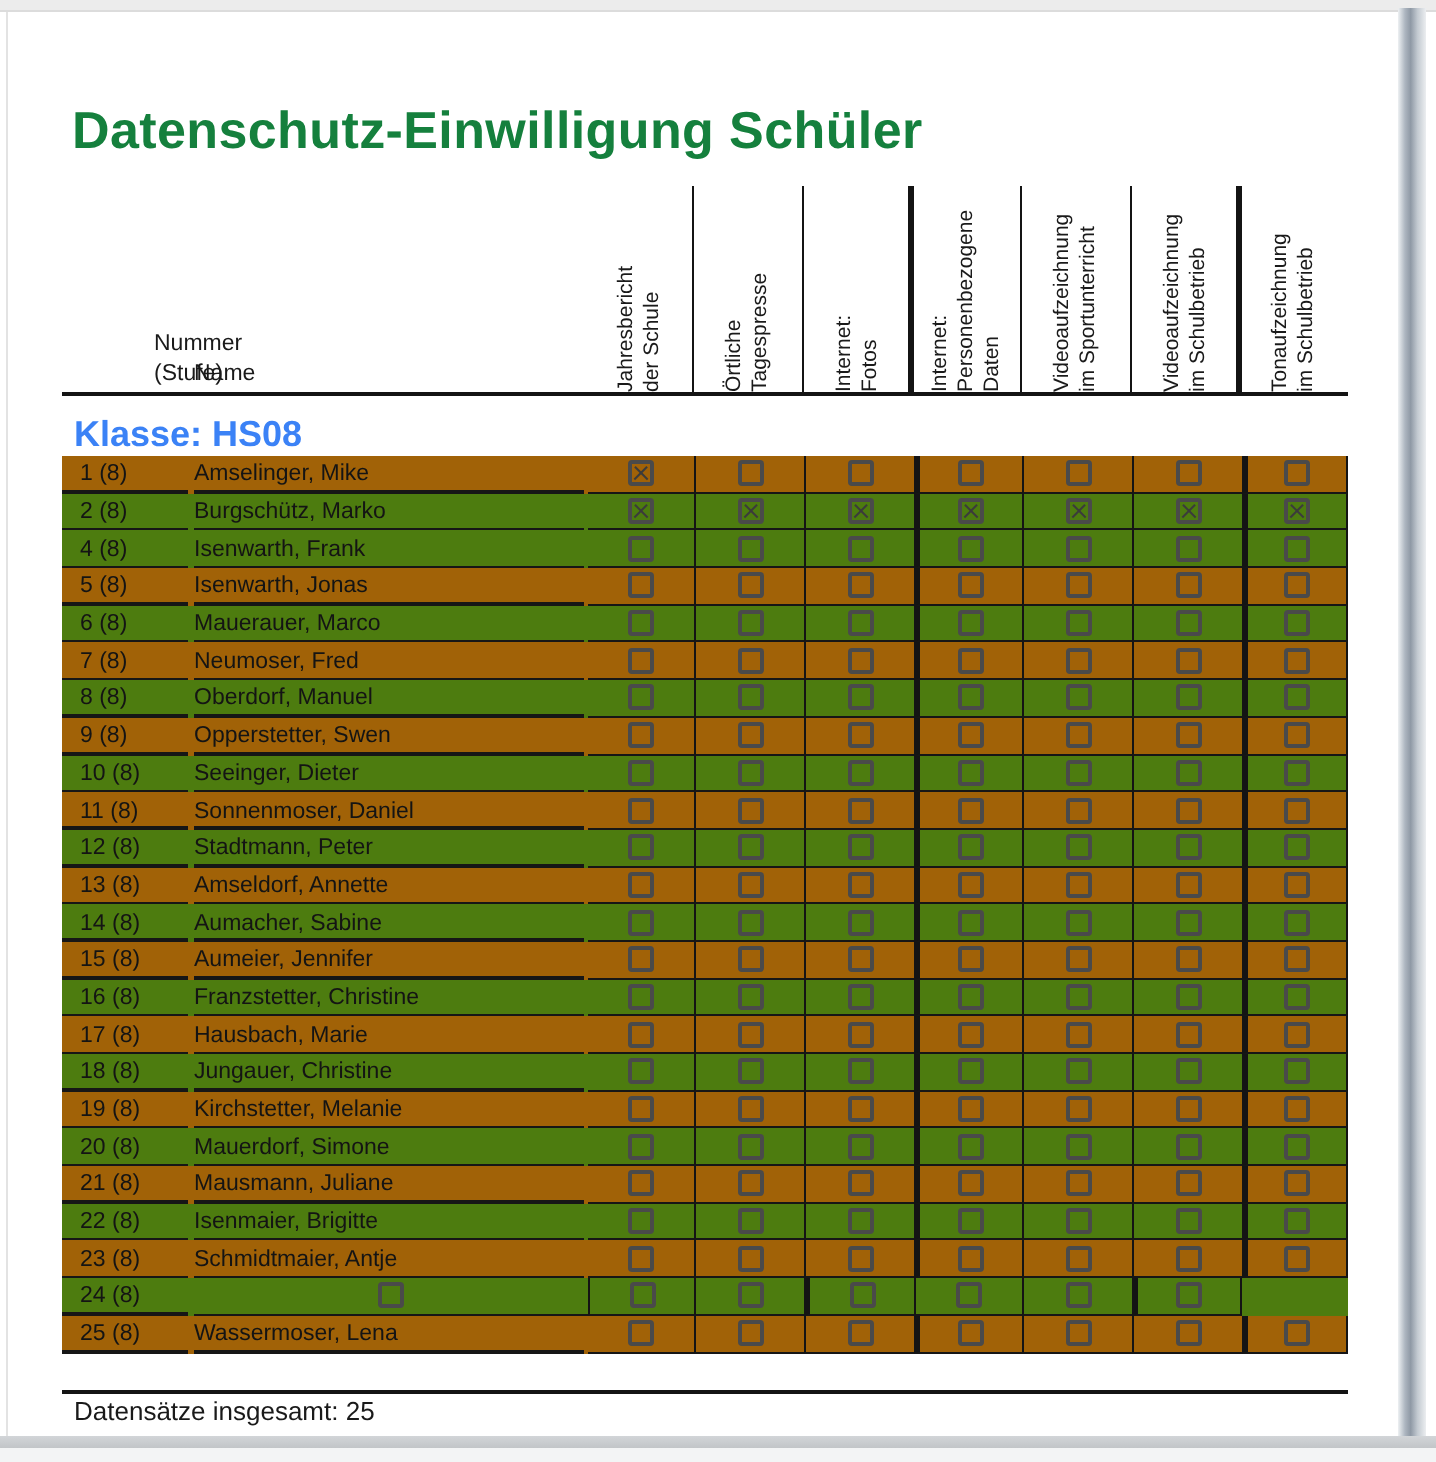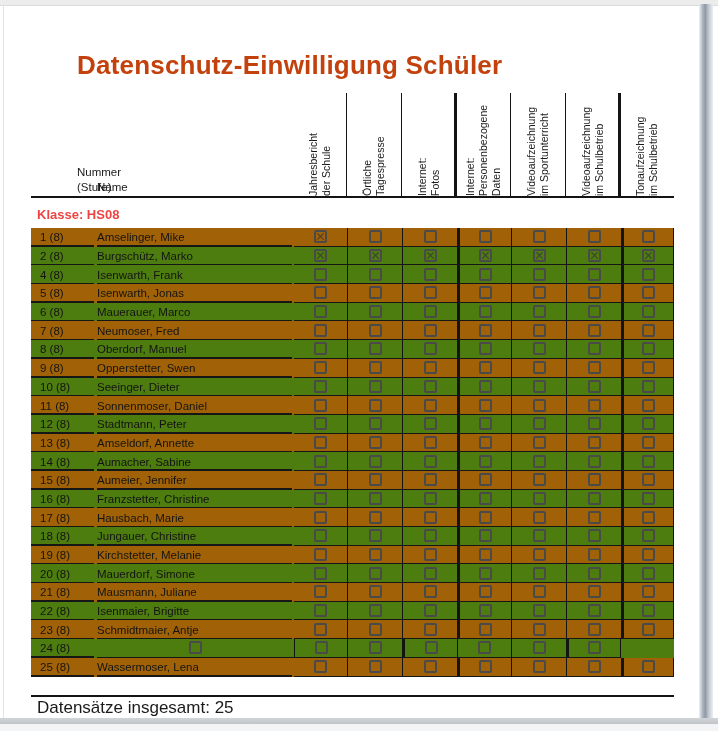--- a/index.html
+++ b/index.html
@@ -8,30 +8,30 @@
 
   
   .top-strip{position:absolute;left:0;top:0;width:718px;height:5px;background:#ececec;border-bottom:1px solid #dcdcdc;}
   .left-edge{position:absolute;left:3px;top:6px;width:1px;height:712px;background:#e3e3e3;}
   .right-strip{position:absolute;left:699px;top:4px;width:14px;height:720px;
     background:linear-gradient(to right,#eef1f3 0%,#adb6c0 25%,#8f99a5 45%,#c3cad1 70%,#eceef0 100%);}
   .bottom-strip{position:absolute;left:0;top:718px;width:718px;height:6px;
     background:linear-gradient(to bottom,#d2d5d8,#c2c5c8);}
   .bottom-pad{position:absolute;left:0;top:724px;width:718px;height:7px;background:#f3f4f5;}
 
-  .title{position:absolute;left:36px;top:50px;font-size:26px;font-weight:bold;letter-spacing:0.2px;color:#c2410c;margin-left:41px;}
+  .title{position:absolute;left:36px;top:50px;font-size:26px;font-weight:bold;letter-spacing:0.2px;color:#15803d;}
 
   
   .vline{position:absolute;top:93px;height:103px;background:#141414;}
   .colhead{position:absolute;top:92px;height:104px;writing-mode:vertical-rl;transform:rotate(180deg);
            font-size:10.5px;line-height:13px;white-space:pre-line;color:#1a1a1a;}
   .left-head{position:absolute;font-size:11.5px;line-height:14.5px;white-space:pre-line;color:#1a1a1a;}
   .head-underline{position:absolute;left:31px;top:196px;width:643px;height:2px;background:#141414;}
 
-  .klasse{position:absolute;left:37px;top:207px;font-size:13px;font-weight:bold;color:#ef4444;}
+  .klasse{position:absolute;left:37px;top:207px;font-size:18px;font-weight:bold;color:#3b82f6;}
 
   
   #rows{position:absolute;left:31px;top:228px;width:643px;}
   .row{display:grid;grid-template-columns:66px 197px 53px 55px 55px 54px 55px 55px 53px;
        height:18.7px;align-items:center;font-size:11.5px;}
   .row.odd{background:#a16207;}
   .row.even{background:#4d7c0f;}
   .cell{position:relative;height:100%;display:flex;align-items:center;box-sizing:border-box;}
   .cell.num{padding-left:9px;}
   .cell.num::after{content:"";position:absolute;left:0;right:3px;bottom:0;height:1.5px;background:#161616;}
@@ -41,21 +41,21 @@
   .cbcell.sep{border-left:1px solid #141414;}
   .cbcell.sep-thick{border-left:3px solid #141414;}
   .cbcell.last{border-right:1px solid #141414;}
   .cb{position:relative;width:13px;height:13px;box-sizing:border-box;border:2px solid #4a4a4a;border-radius:2px;}
   .cb.checked::before,.cb.checked::after{content:"";position:absolute;left:0;right:0;top:50%;height:1.4px;
         margin-top:-0.7px;background:#3b3b3b;}
   .cb.checked::before{transform:rotate(45deg);}
   .cb.checked::after{transform:rotate(-45deg);}
 
   .footer-line{position:absolute;left:31px;top:695px;width:643px;height:2px;background:#141414;}
-  .footer-text{position:absolute;left:37px;top:698px;font-size:17px;color:#1a1a1a;}
+  .footer-text{position:absolute;left:37px;top:698px;font-size:13px;color:#1a1a1a;}
 </style>
 </head>
 <body>
 
 <div id="screen">
 
   <div class="top-strip"></div>
   <div class="left-edge"></div>
   <div class="right-strip"></div>
   <div class="bottom-strip"></div>

